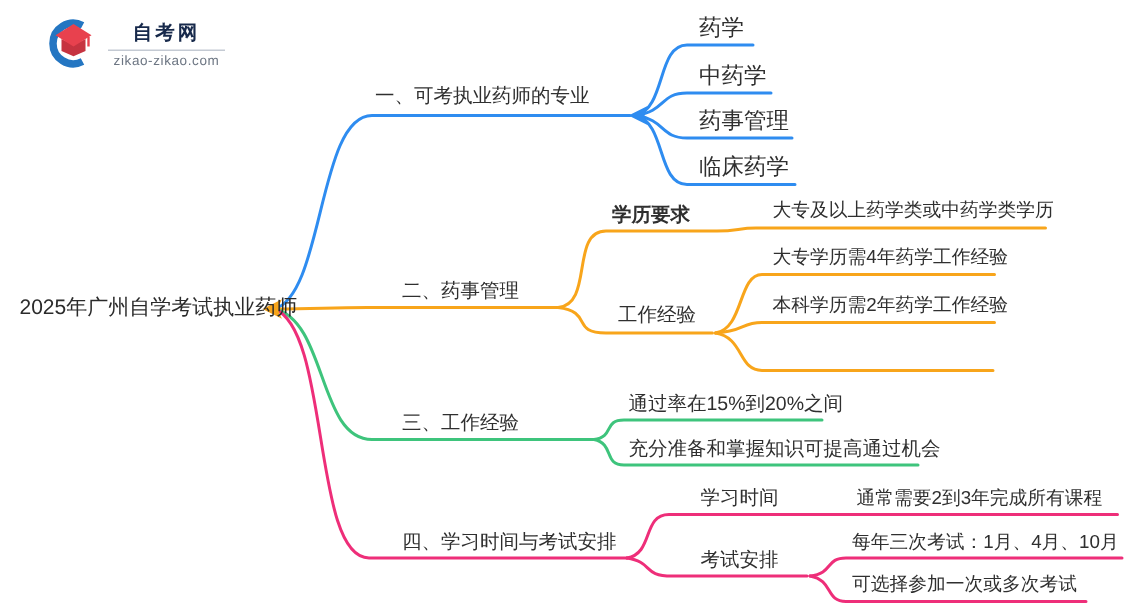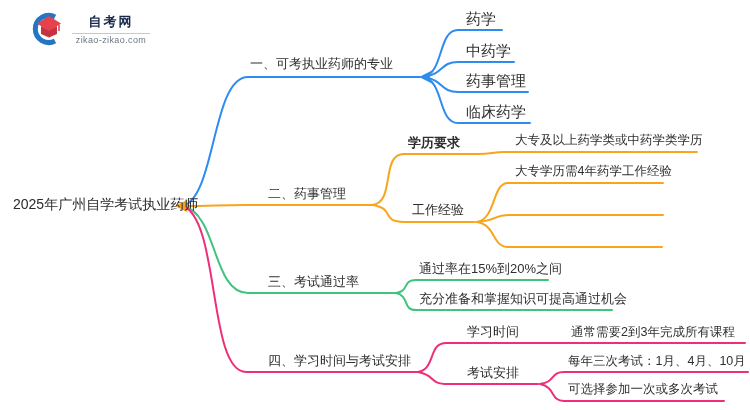--- a/index.html
+++ b/index.html
@@ -80,22 +80,23 @@
   <div class="node lvl-child-lg" style="left:466px;top:10px;">药学</div>
   <div class="node lvl-child-lg" style="left:466px;top:42px;">中药学</div>
   <div class="node lvl-child-lg" style="left:466px;top:72px;">药事管理</div>
   <div class="node lvl-child-lg" style="left:466px;top:103px;">临床药学</div>
 
   <div class="node lvl-label" style="left:268px;top:186px;">二、药事管理</div>
   <div class="node lvl-child" style="left:408px;top:135px;font-weight:bold;">学历要求</div>
   <div class="node lvl-leaf" style="left:515px;top:133px;text-align:right;">大专及以上药学类或中药学类学历</div>
   <div class="node lvl-child" style="left:412px;top:202px;">工作经验</div>
   <div class="node lvl-leaf" style="left:515px;top:164px;">大专学历需4年药学工作经验</div>
+  <div class="node lvl-leaf" style="left:515px;top:196px;">本科学历需2年药学工作经验</div>
 
-  <div class="node lvl-label" style="left:268px;top:274px;">三、考试通过率</div>
+  <div class="node lvl-label" style="left:268px;top:274px;">三、工作经验</div>
   <div class="node lvl-child" style="left:419px;top:261px;">通过率在15%到20%之间</div>
   <div class="node lvl-child" style="left:419px;top:291px;">充分准备和掌握知识可提高通过机会</div>
 
   <div class="node lvl-label" style="left:268px;top:353px;">四、学习时间与考试安排</div>
   <div class="node lvl-child" style="left:467px;top:324px;">学习时间</div>
   <div class="node lvl-leaf" style="left:571px;top:325px;">通常需要2到3年完成所有课程</div>
   <div class="node lvl-child" style="left:467px;top:365px;">考试安排</div>
   <div class="node lvl-leaf" style="left:568px;top:354px;">每年三次考试：1月、4月、10月</div>
   <div class="node lvl-leaf" style="left:568px;top:382px;">可选择参加一次或多次考试</div>
 

